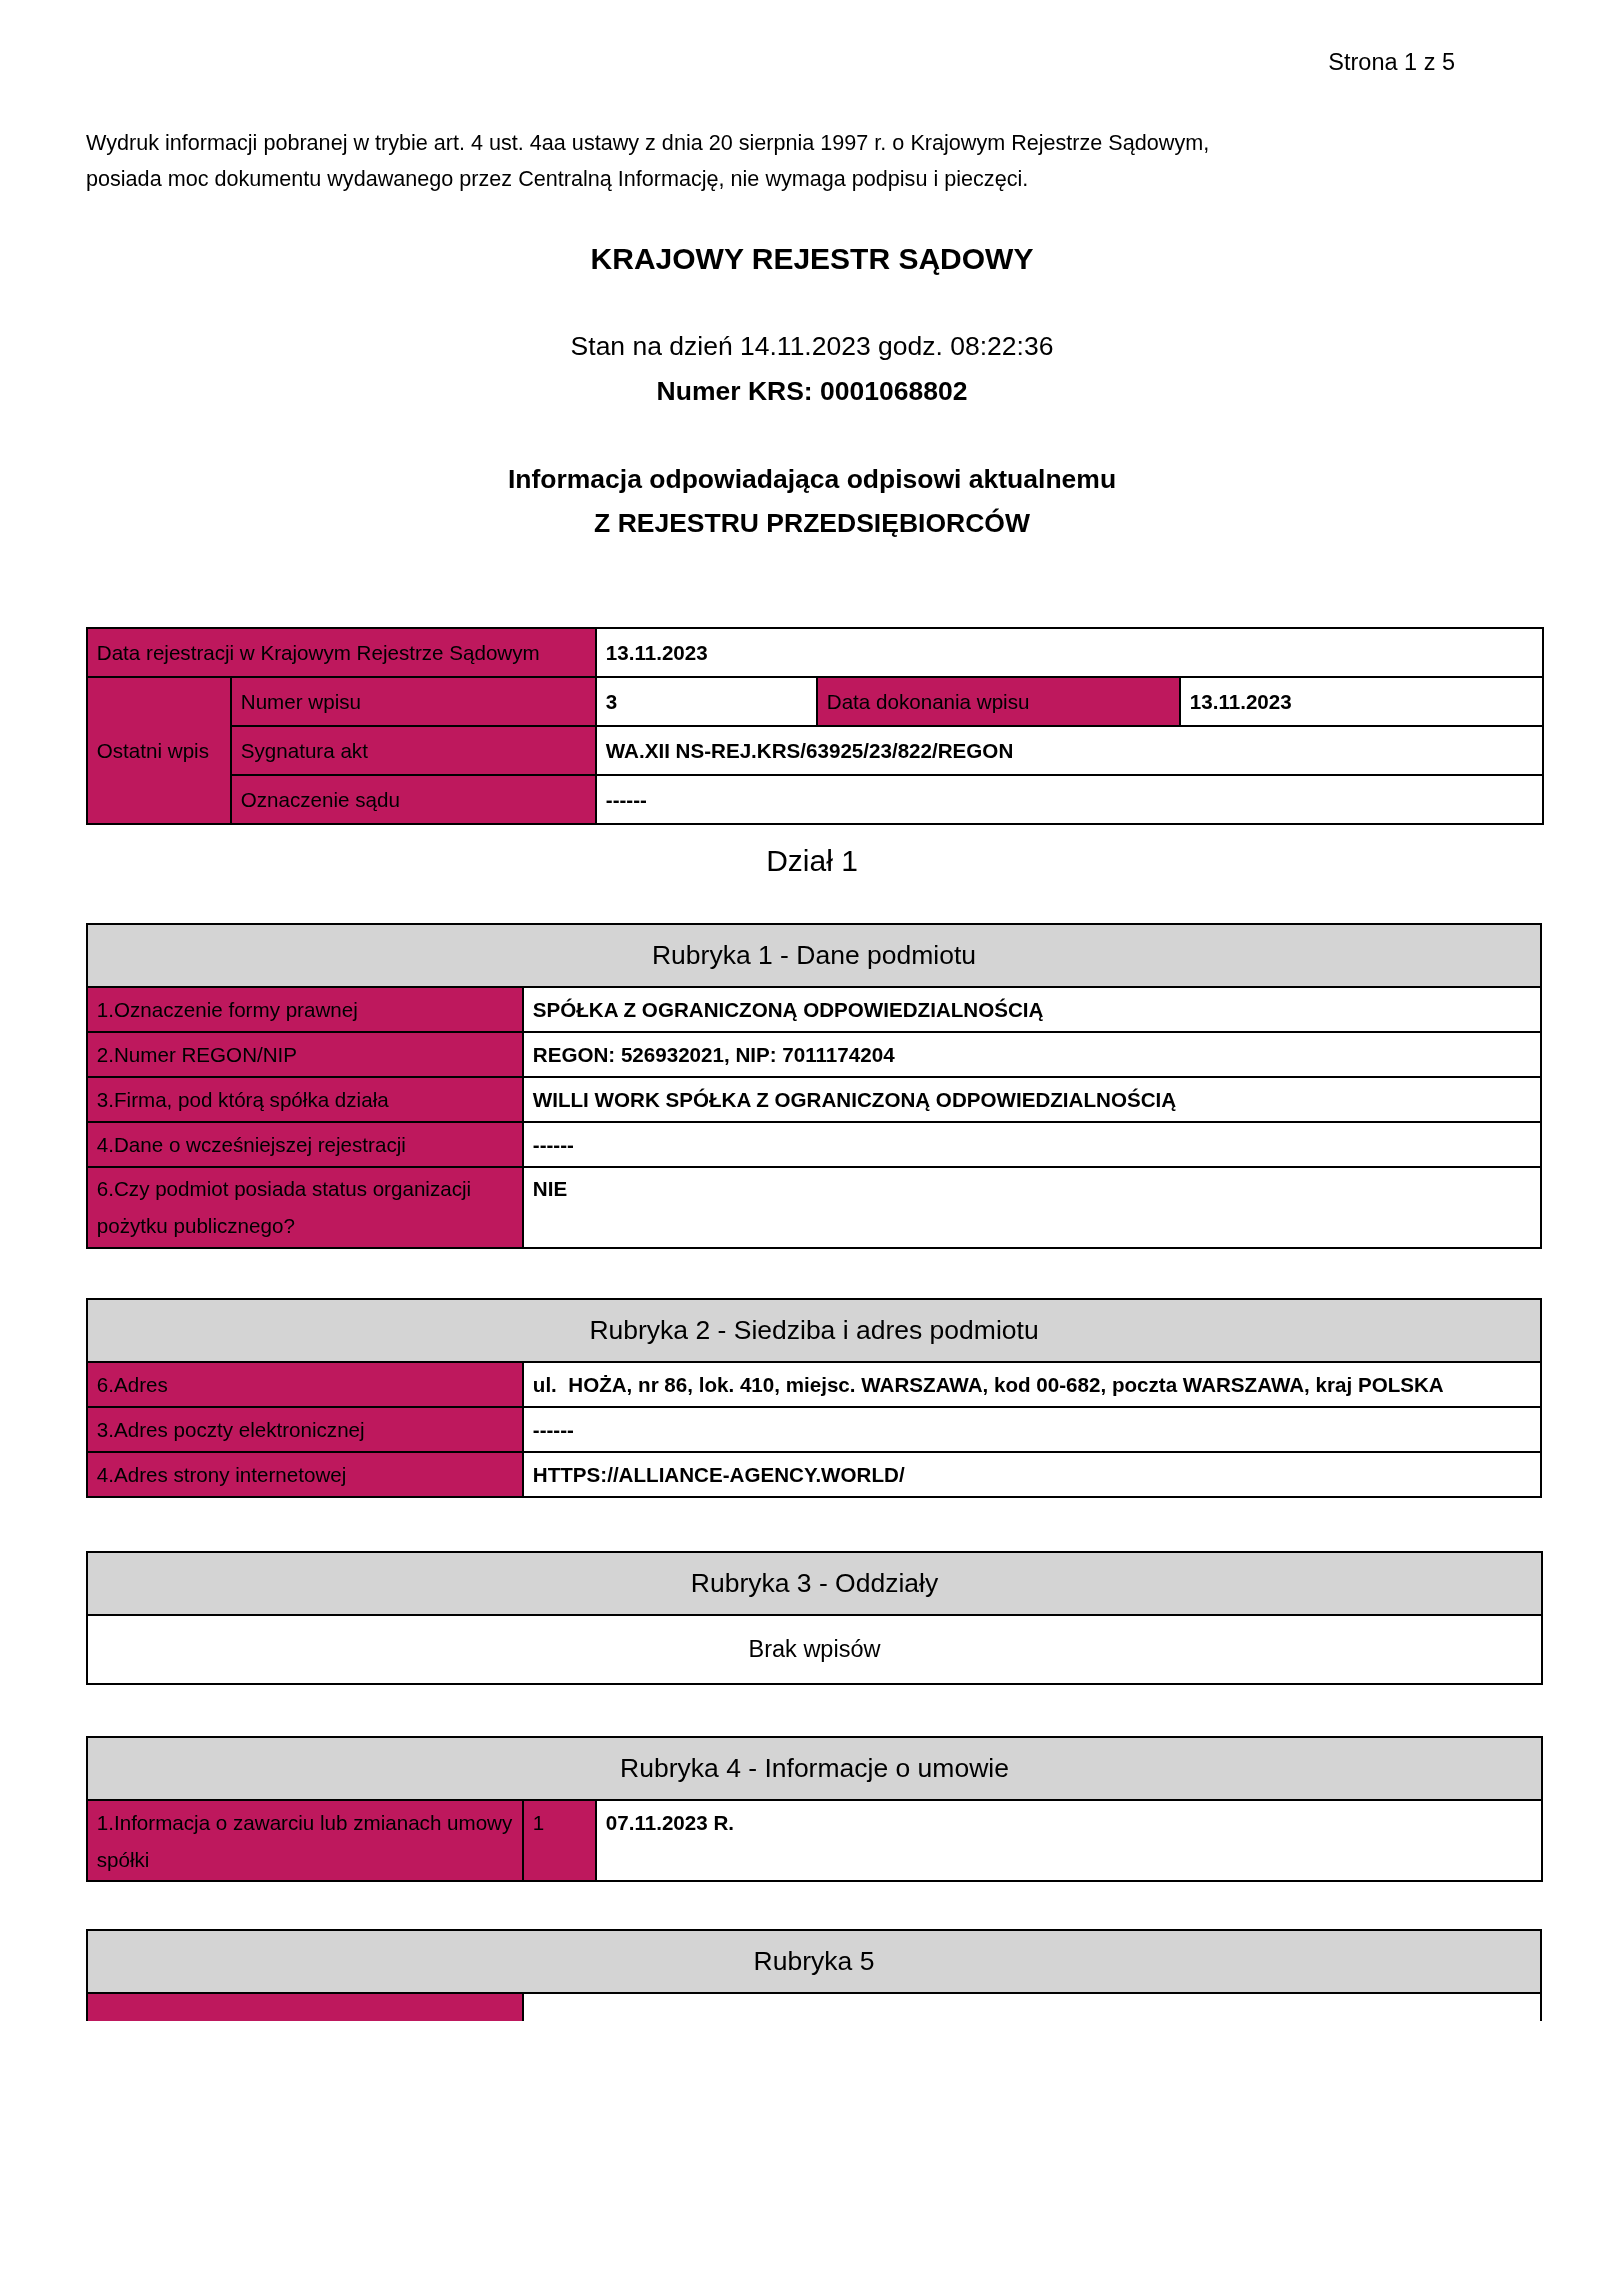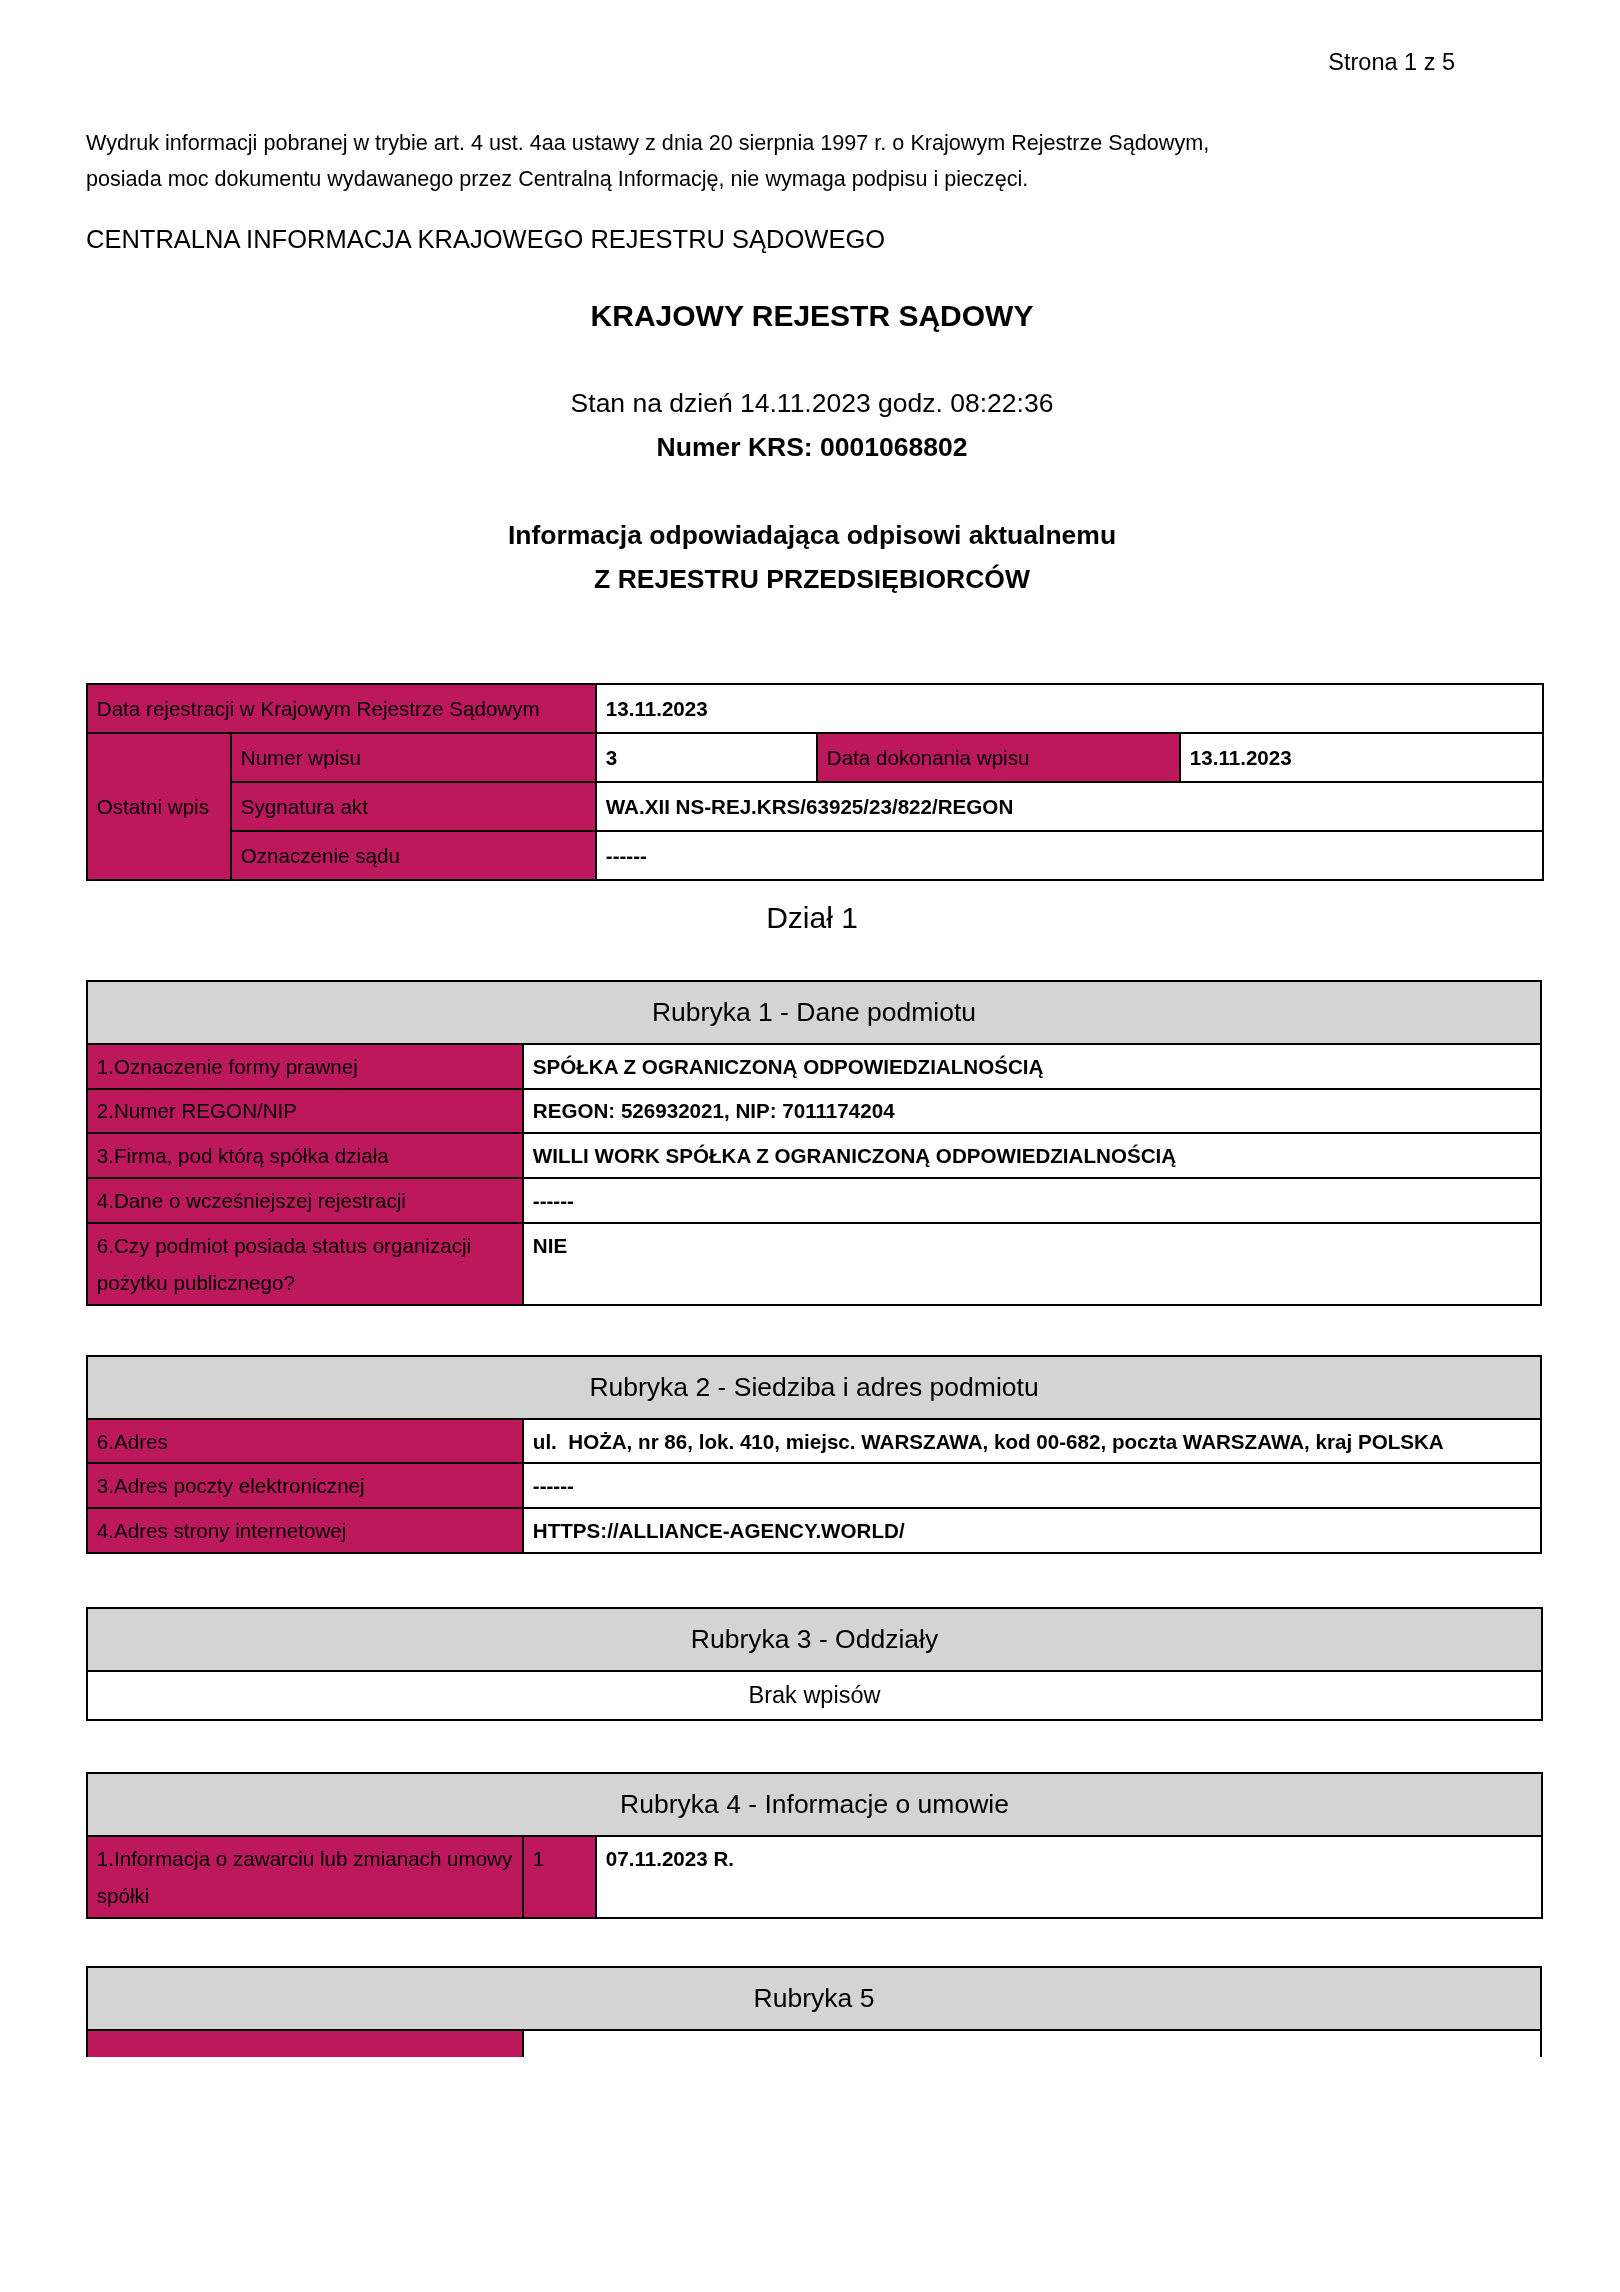--- a/index.html
+++ b/index.html
@@ -52,39 +52,38 @@
     font-weight: normal; font-size: 26.5px;
     height: 63px; padding: 3.9px 9.8px;
     text-align: center;
   }
   .rub-gap-2 { margin-top: 49px; }
   .rub-gap-3 { margin-top: 53px; }
   .rub-gap-4 { margin-top: 51px; }
   .rub-gap-5 { margin-top: 47px; }
 
   .empty-row td {
-    text-align: center; font-size: 23.5px; height: 49px;
+    text-align: center; font-size: 23.5px; height: 69px;
   }
 
   .rub5 { border-bottom: none; }
   .rub5 .cut td { border-bottom: none; height: 27.4px; padding: 0 8.8px; }
 </style>
 </head>
 <body>
 
 <div class="doc">
 
   <div class="page-number">Strona 1 z 5</div>
 
   <div class="intro">
     <div>Wydruk informacji pobranej w trybie art. 4 ust. 4aa ustawy z dnia 20 sierpnia 1997 r. o Krajowym Rejestrze Sądowym,</div>
     <div>posiada moc dokumentu wydawanego przez Centralną Informację, nie wymaga podpisu i pieczęci.</div>
   </div>
 
-  <div class="authority">CENTRALNA INFORMACJA KRAJOWEGO REJESTRU SĄDOWEGO</div>
 
   <div class="center">
     <div class="registry-title">KRAJOWY REJESTR SĄDOWY</div>
     <div class="state-line">Stan na dzień 14.11.2023 godz. 08:22:36</div>
     <div class="krs-number">Numer KRS: 0001068802</div>
     <div class="info-line1">Informacja odpowiadająca odpisowi aktualnemu</div>
     <div class="info-line2">Z REJESTRU PRZEDSIĘBIORCÓW</div>
   </div>
 
   <table class="reg-table">

